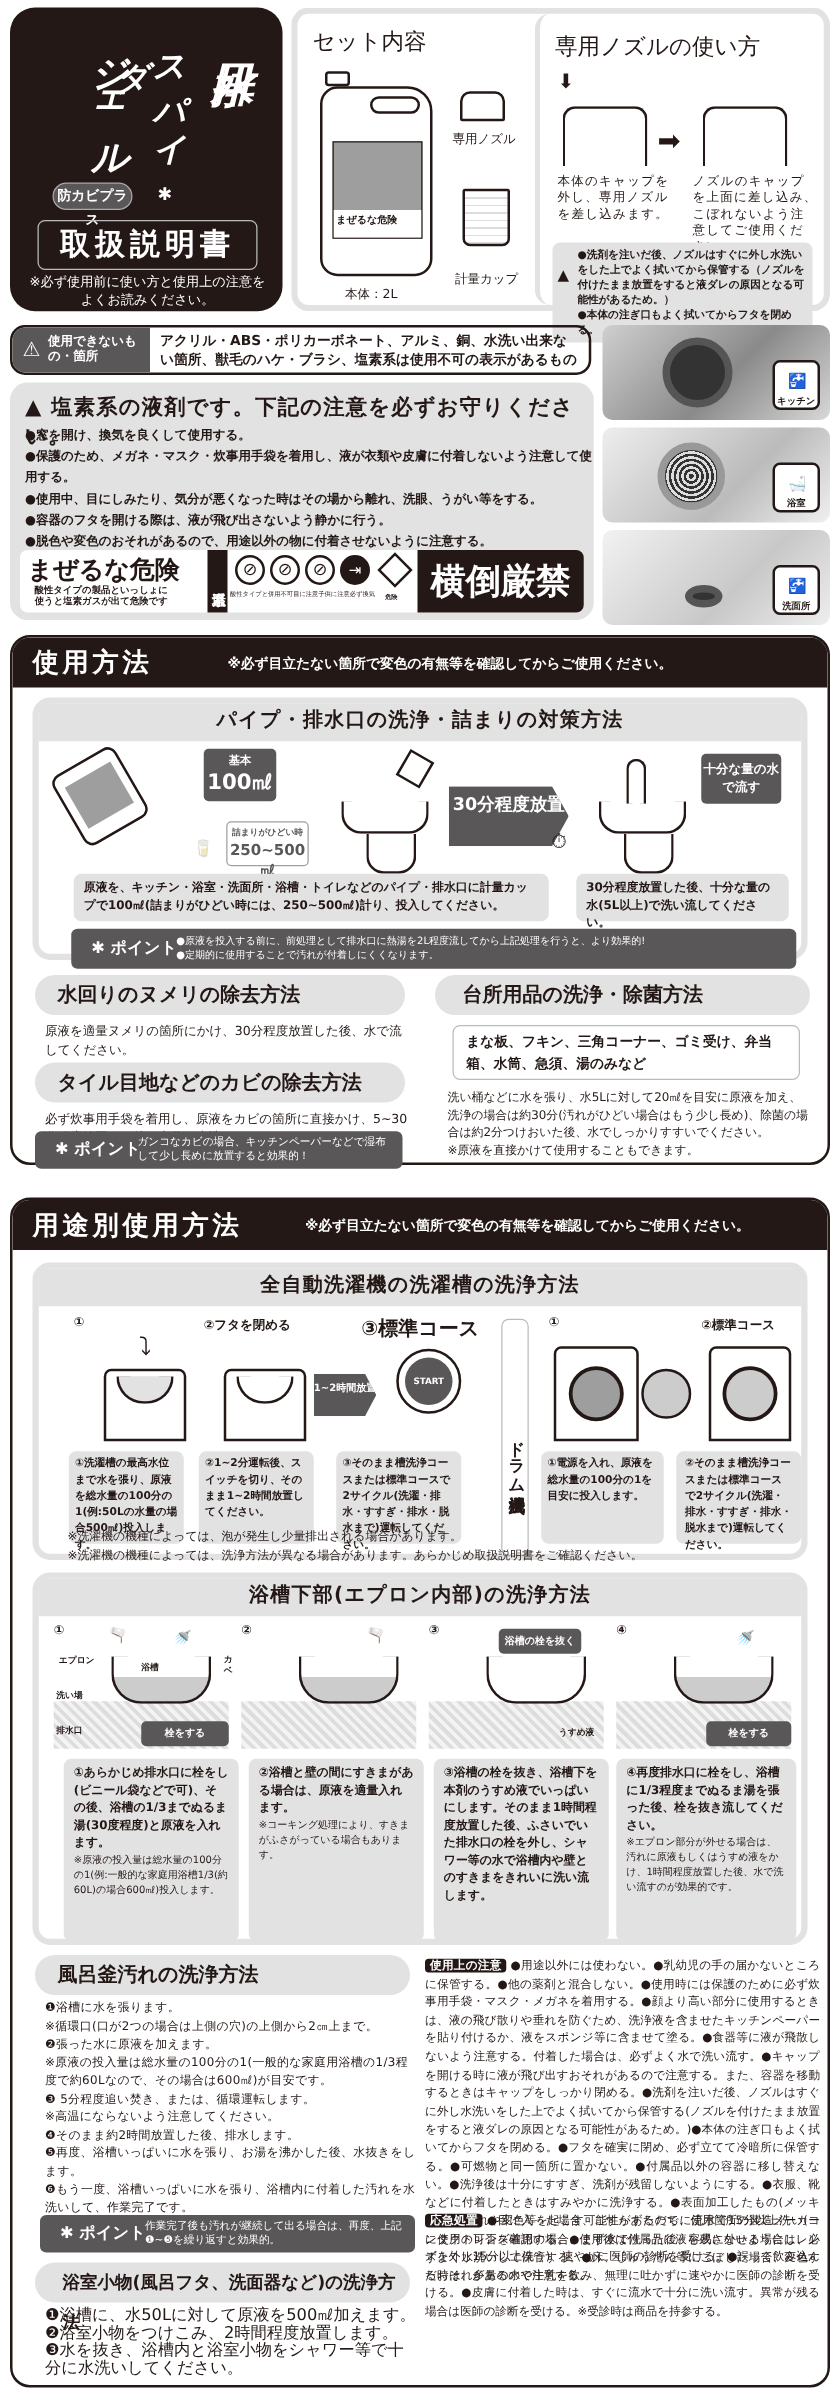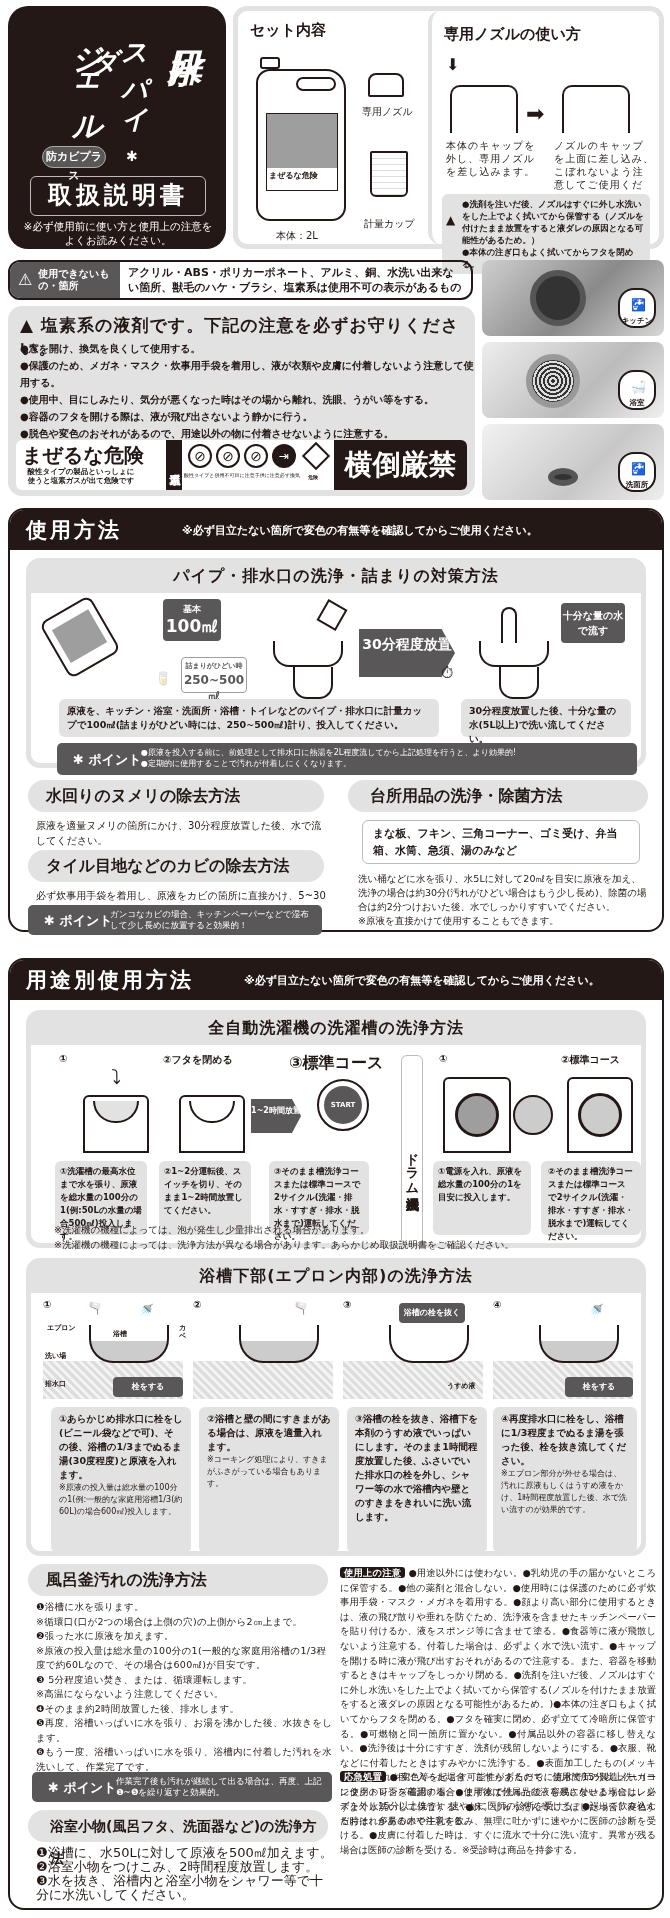--- a/index.html
+++ b/index.html
@@ -14,36 +14,36 @@
 #brand{left:8px;top:6px;width:218px;height:243px;border-radius:20px}
 #brand .logo{left:18px;top:18px;width:180px;height:118px;font-weight:bold;color:#fff;font-size:30px;line-height:30px;letter-spacing:1px}
 #brand .logo .c{position:absolute;writing-mode:vertical-rl;font-style:italic}
 #brand .bouka{left:34px;top:140px;width:64px;height:22px;border-radius:11px;background:#595757;border:1.5px solid #aaa;font-size:11px;font-weight:bold;text-align:center;line-height:19px}
 #brand .manual{left:22px;top:170px;width:176px;height:40px;border:1.5px solid #bbb;border-radius:6px;font-size:24px;font-weight:bold;text-align:center;line-height:37px;letter-spacing:4px}
 #brand .note{left:14px;top:213px;width:192px;font-size:10.5px;line-height:14px;text-align:center}
 
 #setbox{left:233px;top:6px;width:200px;height:243px;border:5px solid #e2e2e2;border-right:none;border-radius:14px 0 0 14px;background:#fff}
 #nozbox{left:428px;top:6px;width:236px;height:243px;border:5px solid #e2e2e2;border-left:none;border-radius:0 14px 14px 0;background:#fff}
 #nozbox .inner{position:absolute;left:0;top:0;right:0;bottom:0;border-left:4px solid #e2e2e2;border-radius:12px}
-.h3{font-size:15px;font-weight:bold}
+.h3{font-size:18px;font-weight:normal}
 .small{font-size:10px;line-height:13px}
 .jug{border:2px solid #231815;border-radius:14px 20px 14px 14px;background:#fff}
 .warnbox{border-radius:6px;background:#e2e2e2;font-size:8.5px;line-height:12px;font-weight:bold;padding:4px 6px 4px 20px}
 
 #notuse{left:8px;top:260px;width:465px;height:40px;border:2px solid #231815;border-radius:12px;overflow:hidden;display:flex}
 #notuse .lbl{width:110px;background:#595757;color:#fff;display:flex;align-items:center;padding-left:8px;font-size:10px;font-weight:bold;line-height:12px}
 #notuse .txt{flex:1;font-size:11px;font-weight:bold;line-height:15px;padding:3px 8px}
 
 #chlor{left:8px;top:306px;width:467px;height:190px;border-radius:14px}
 #chlor h2{position:absolute;left:12px;top:8px;font-size:17px;font-weight:bold;letter-spacing:1px}
 #chlor ul{position:absolute;left:12px;top:34px;list-style:none;font-size:10px;line-height:17px;font-weight:bold}
 #mixbar{left:8px;top:180px;width:451px;height:56px;background:#fff;border-radius:6px}
 
 .photo{left:482px;width:182px;border-radius:8px;background:linear-gradient(135deg,#cfcfcf,#8a8a8a 55%,#d8d8d8)}
-.photo .badge{position:absolute;right:8px;bottom:8px;width:38px;height:40px;border:2px solid #231815;border-radius:16px;background:#fff;font-size:7.5px;font-weight:bold;text-align:center;padding-top:26px}
+.photo .badge{position:absolute;right:8px;bottom:8px;width:38px;height:40px;border:2px solid #231815;border-radius:6px;background:#fff;font-size:7.5px;font-weight:bold;text-align:center;padding-top:26px}
 .photo .drain{position:absolute;border-radius:50%;border:6px solid #555;background:#333}
 
 .section{left:8px;width:656px;border:2px solid #231815;border-radius:16px;overflow:hidden;background:#fff}
 .sechead{height:40px;display:flex;align-items:center;padding-left:16px}
 .sechead .t{font-size:21px;font-weight:bold;letter-spacing:3px}
 .sechead .n{font-size:11px;font-weight:bold;margin-left:60px}
 .subbox{position:absolute;border:5px solid #e2e2e2;border-radius:14px;background:#fff}
 .subtitle{background:#e2e2e2;text-align:center;font-size:16px;font-weight:bold;height:30px;line-height:26px;letter-spacing:1px}
 .gtext{position:absolute;background:#e2e2e2;border-radius:6px;font-size:10px;font-weight:bold;line-height:15px;padding:5px 8px}
 .point{position:absolute;background:#595757;color:#fff;border-radius:5px;font-size:9px;line-height:13px;padding:4px 6px 4px 100px}

